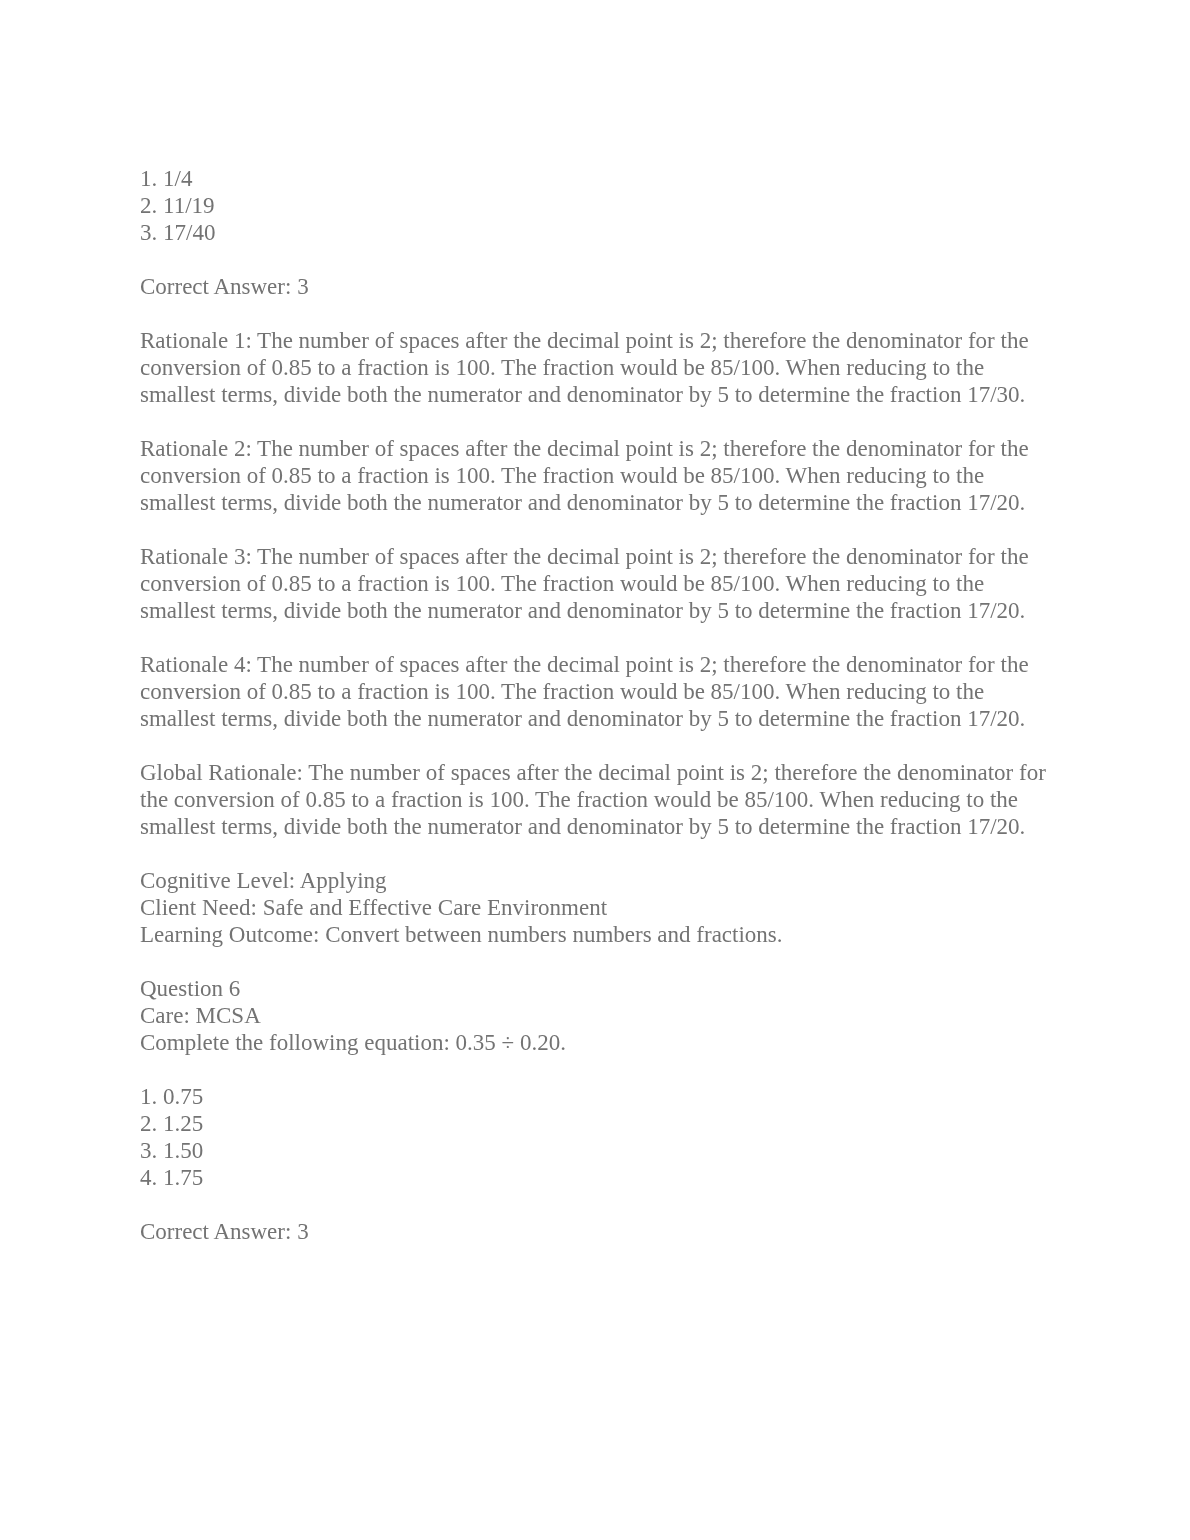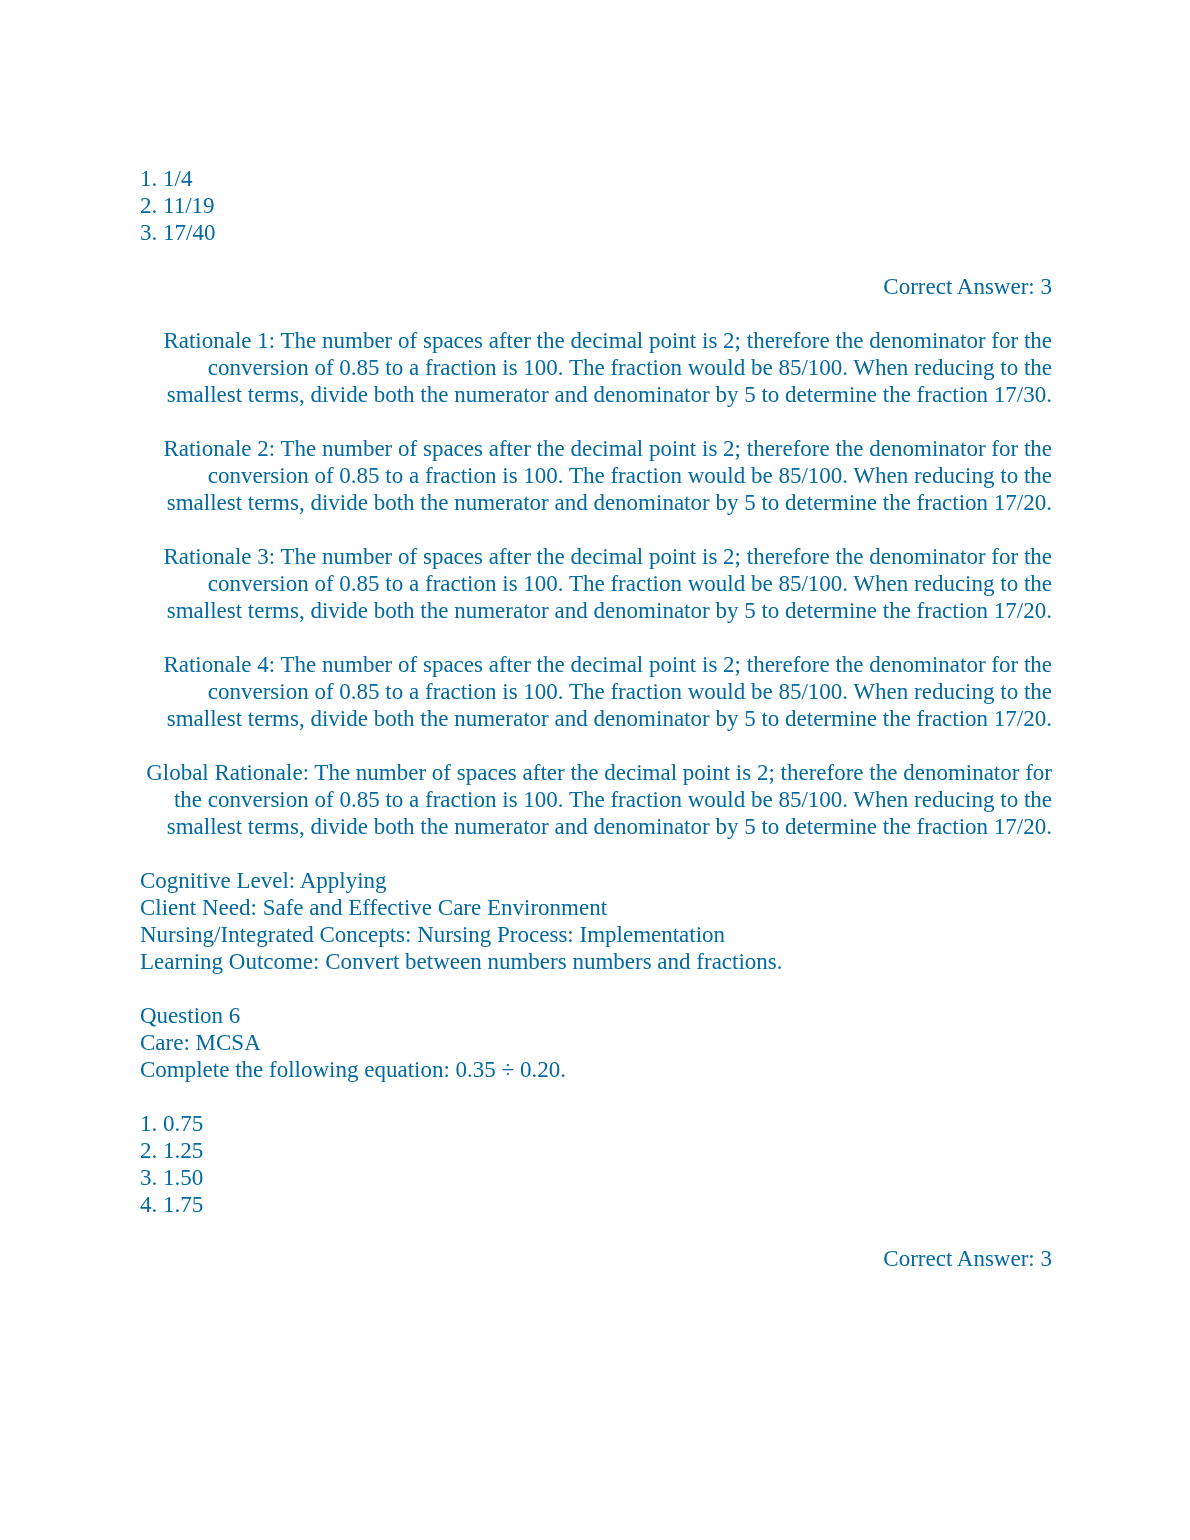--- a/index.html
+++ b/index.html
@@ -5,40 +5,39 @@
   html, body {
     margin: 0;
     padding: 0;
     background: #ffffff;
   }
   .page {
     position: relative;
     width: 1190px;
     height: 1540px;
     background: #ffffff;
-    color: #0369a1;
+    color: #737373;
     font-family: "Liberation Serif", "DejaVu Serif", serif;
     font-size: 23px;
     line-height: 27px;
     box-sizing: border-box;
     padding: 165px 138px 0 140px;
     overflow: hidden;
   }
   .block {
     margin: 0 0 27px 0;
     max-width: 912px;
   }
   .line {
     margin: 0;
     white-space: nowrap;
   }
   p.para {
     margin: 16px 0 27px 0;
     max-width: 912px;
-    text-align: right;
   }
 </style>
 </head>
 <body>
 
 <div class="page">
 
   <div class="block">
     <p class="line">1. 1/4</p>
     <p class="line">2. 11/19</p>
@@ -53,21 +52,20 @@
 
   <p class="para">Rationale 3: The number of spaces after the decimal point is 2; therefore the denominator for the conversion of 0.85 to a fraction is 100. The fraction would be 85/100. When reducing to the smallest terms, divide both the numerator and denominator by 5 to determine the fraction 17/20.</p>
 
   <p class="para">Rationale 4: The number of spaces after the decimal point is 2; therefore the denominator for the conversion of 0.85 to a fraction is 100. The fraction would be 85/100. When reducing to the smallest terms, divide both the numerator and denominator by 5 to determine the fraction 17/20.</p>
 
   <p class="para">Global Rationale: The number of spaces after the decimal point is 2; therefore the denominator for the conversion of 0.85 to a fraction is 100. The fraction would be 85/100. When reducing to the smallest terms, divide both the numerator and denominator by 5 to determine the fraction 17/20.</p>
 
   <div class="block">
     <p class="line">Cognitive Level: Applying</p>
     <p class="line">Client Need: Safe and Effective Care Environment</p>
-    <p class="line">Nursing/Integrated Concepts: Nursing Process: Implementation</p>
     <p class="line">Learning Outcome: Convert between numbers numbers and fractions.</p>
   </div>
 
   <div class="block">
     <p class="line">Question 6</p>
     <p class="line">Care: MCSA</p>
     <p class="line">Complete the following equation: 0.35 ÷ 0.20.</p>
   </div>
 
   <div class="block">

